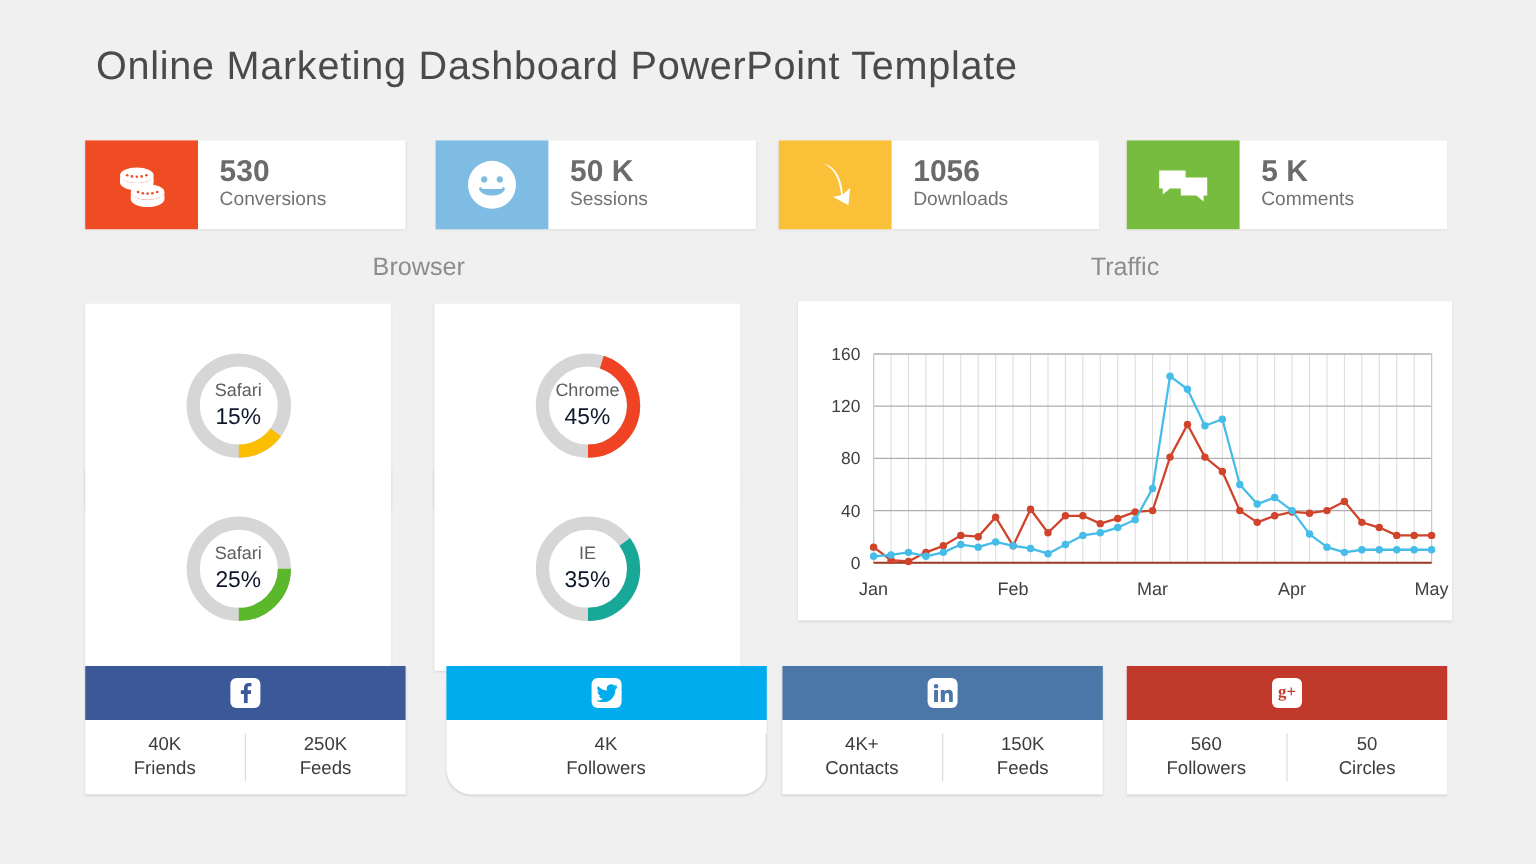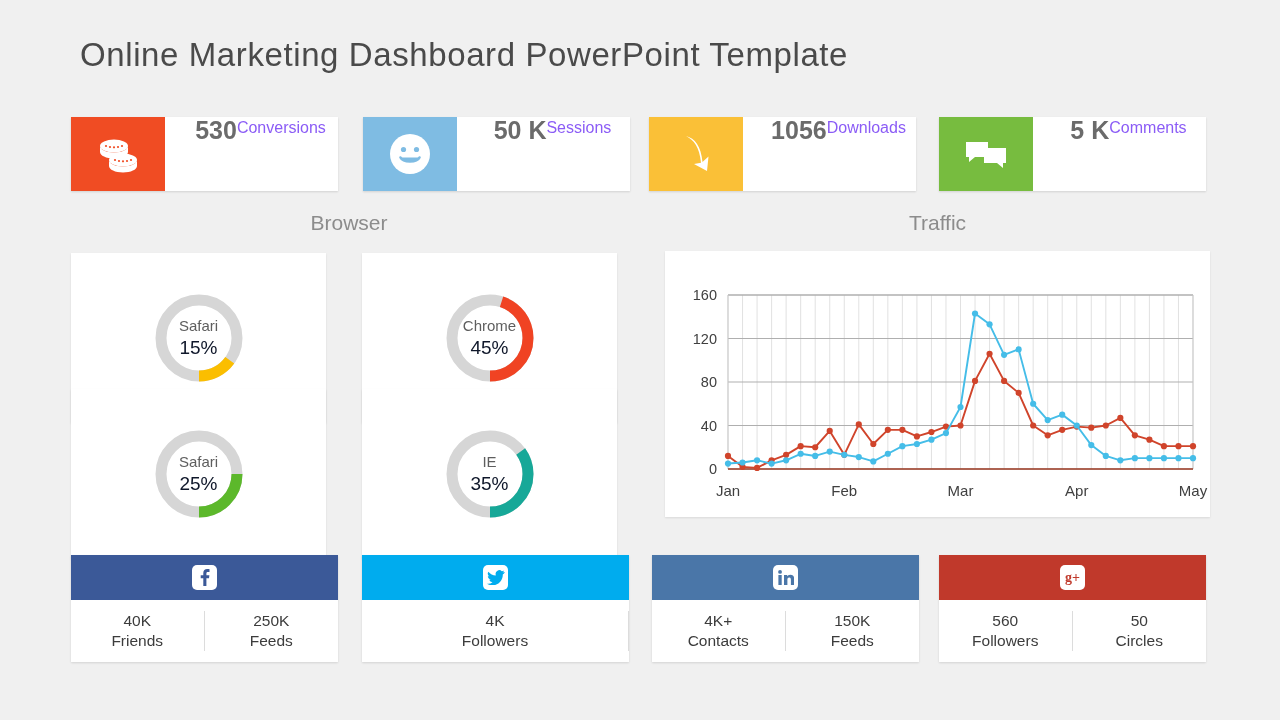--- a/index.html
+++ b/index.html
@@ -25,25 +25,25 @@
     position: absolute; top: 0; height: 74px; width: 267px;
     background: #FFFFFF;
     box-shadow: 0 1px 2px rgba(0,0,0,0.13);
     display: flex; align-items: stretch;
   }
   .kpi-icon {
     width: 94px; flex: 0 0 94px;
     display: flex; align-items: center; justify-content: center;
   }
   .kpi-text {
-    flex: 1 1 auto; display: flex; flex-direction: row;
+    flex: 1 1 auto; display: flex; flex-direction: column;
     justify-content: center; padding-left: 18px;
   }
   .kpi-value { font-size: 25px; font-weight: bold; color: #6B6B6B; line-height: 1.05; }
-  .kpi-label { font-size: 16px; color: #8b5cf6; line-height: 1.3; margin-top: 1px; }
+  .kpi-label { font-size: 16px; color: #737373; line-height: 1.3; margin-top: 1px; }
 
   
   .section-head {
     position: absolute; font-size: 21px; color: #8C8C8C; font-weight: 400;
   }
   #head-browser { left: 71px; top: 211px; width: 556px; text-align: center; }
   #head-traffic { left: 665px; top: 211px; width: 545px; text-align: center; }
 
   
   .donut-card {
@@ -367,21 +367,21 @@
         <span class="social-num">40K</span>
         <span class="social-cap">Friends</span>
       </div>
       <div class="social-col">
         <span class="social-num">250K</span>
         <span class="social-cap">Feeds</span>
       </div>
     </div>
   </div>
 
-  <div class="social-card" id="social-1" style="left:362px;">
+  <div class="social-card" id="social-1" style="left:372px;border-radius:21px;">
     <div class="social-head" id="social-head-1" style="background: rgb(0, 172, 238);">
       <div class="social-glyph" id="social-glyph-1">
         <svg width="18" height="15" viewBox="0 0 18 15" aria-hidden="true">
           <path d="M17.6 1.9c-.65.29-1.34.48-2.07.57.75-.45 1.32-1.16 1.59-2-.7.41-1.47.71-2.29.87A3.6 3.6 0 0 0 8.7 4.63c0 .28.03.56.09.82A10.23 10.23 0 0 1 1.37 1.7a3.6 3.6 0 0 0 1.11 4.8c-.58-.02-1.13-.18-1.61-.44v.05a3.6 3.6 0 0 0 2.88 3.53c-.52.14-1.07.16-1.6.06a3.6 3.6 0 0 0 3.36 2.5A7.23 7.23 0 0 1 0 13.7a10.2 10.2 0 0 0 5.53 1.62c6.63 0 10.26-5.5 10.26-10.26l-.01-.47c.7-.51 1.31-1.14 1.8-1.86z" fill="#00ACEE"></path>
         </svg>
       </div>
     </div>
     <div class="social-stats">
       <div class="social-col">
         <span class="social-num">4K</span>

